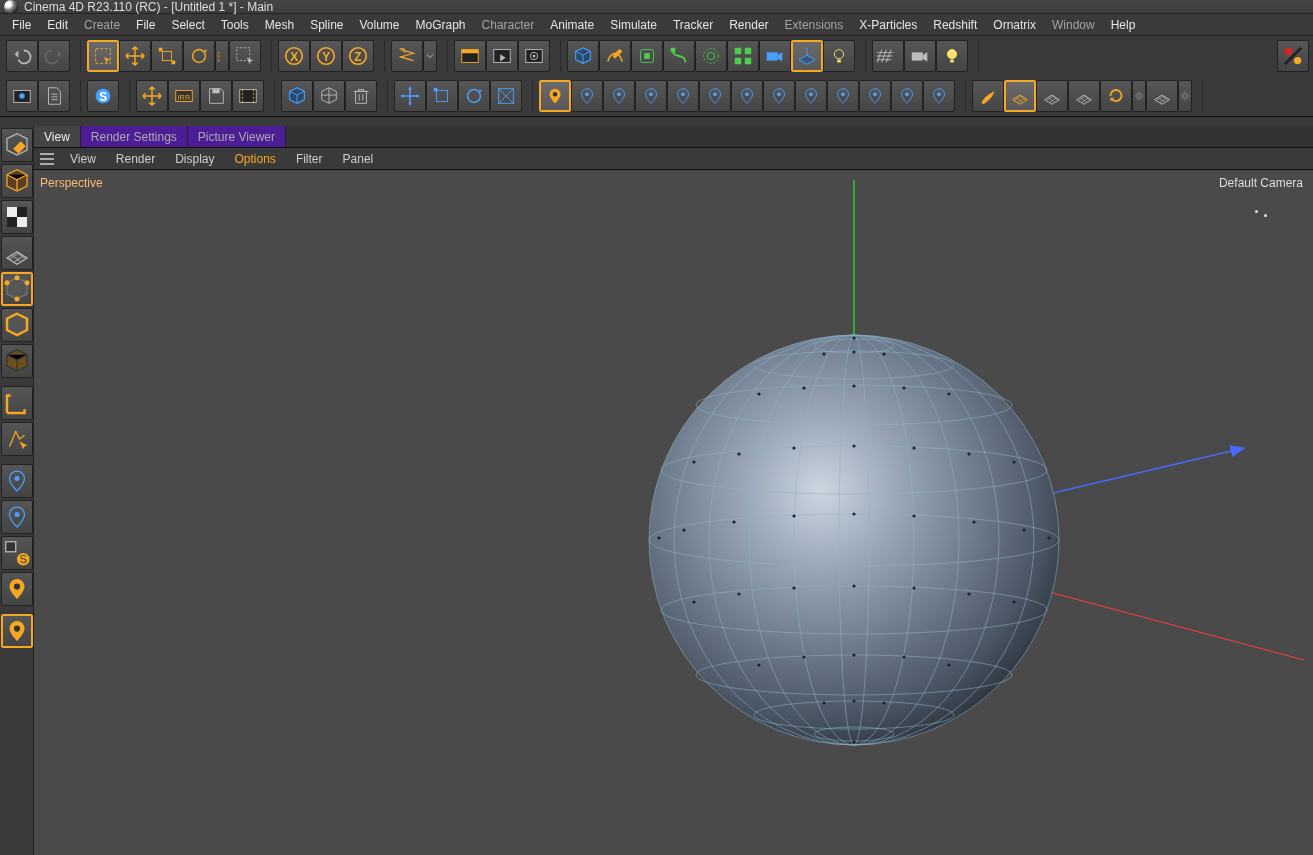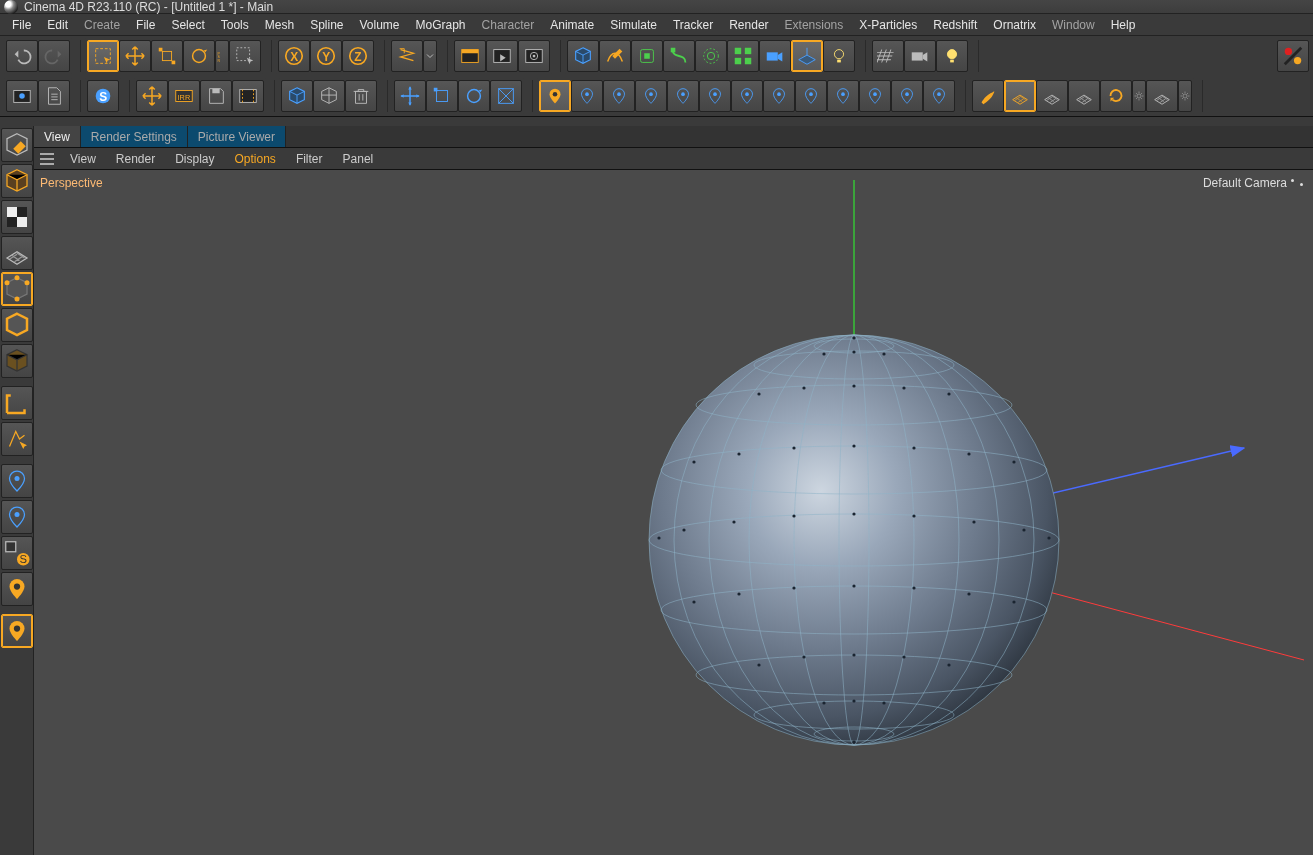--- a/index.html
+++ b/index.html
@@ -27,34 +27,34 @@
 .spacer { flex:1; }
 
 
 .leftbar { position:absolute; left:0; top:126px; bottom:0; width:34px; background:#3a3a3a; display:flex; flex-direction:column; align-items:center; gap:2px; padding-top:2px; border-right:1px solid #222; }
 .lbtn { width:32px; height:34px; background:linear-gradient(#555,#444); border:1px solid #222; border-radius:2px; display:flex; align-items:center; justify-content:center; cursor:pointer; }
 .lbtn.active { border-color:#f7a823; box-shadow:0 0 0 1px #f7a823 inset; }
 .lspace { height:4px; }
 
 
 .paneltabs { position:absolute; left:34px; top:126px; right:0; height:22px; background:#333; display:flex; align-items:stretch; border-bottom:1px solid #111; }
-.ptab { padding:3px 10px; color:#aaa; background:#0c4a6e; border-right:1px solid #222; cursor:pointer; display:flex; align-items:center; }
+.ptab { padding:3px 10px; color:#aaa; background:#4c1d95; border-right:1px solid #222; cursor:pointer; display:flex; align-items:center; }
 .ptab.active { background:#444; color:#eee; }
 
 
 .viewmenu { position:absolute; left:34px; top:148px; right:0; height:22px; background:#3a3a3a; display:flex; align-items:center; border-bottom:1px solid #111; }
 .hamb { width:26px; display:flex; flex-direction:column; gap:3px; align-items:center; justify-content:center; padding:0 6px; }
 .hamb i { display:block; width:14px; height:2px; background:#aaa; }
 .viewmenu div.m { padding:2px 10px; color:#ccc; cursor:pointer; }
 .viewmenu div.m.hl { color:#f7a823; }
 
 
 .viewport { position:absolute; left:34px; top:170px; right:0; bottom:0; background:#4a4a4a; }
 .vp-label-l { position:absolute; left:6px; top:6px; color:#fdba74; font-size:12px; }
-.vp-label-r { position:absolute; right:10px; top:6px; color:#ddd; font-size:12px; display:flex; align-items:center; gap:4px; }
+.vp-label-r { position:absolute; right:10px; top:6px; color:#ddd; font-size:12px; display:flex; align-items:center; gap:20px;flex-direction:column; }
 .dots { display:inline-block; width:12px; height:8px; position:relative; }
 .dots::before,.dots::after { content:""; position:absolute; width:3px; height:3px; background:#ddd; border-radius:50%; }
 .dots::before { left:0; top:0; }
 .dots::after { right:0; top:4px; }
 
 .viewport svg.scene { position:absolute; inset:0; width:100%; height:100%; }
 </style>
 </head>
 <body>
 

